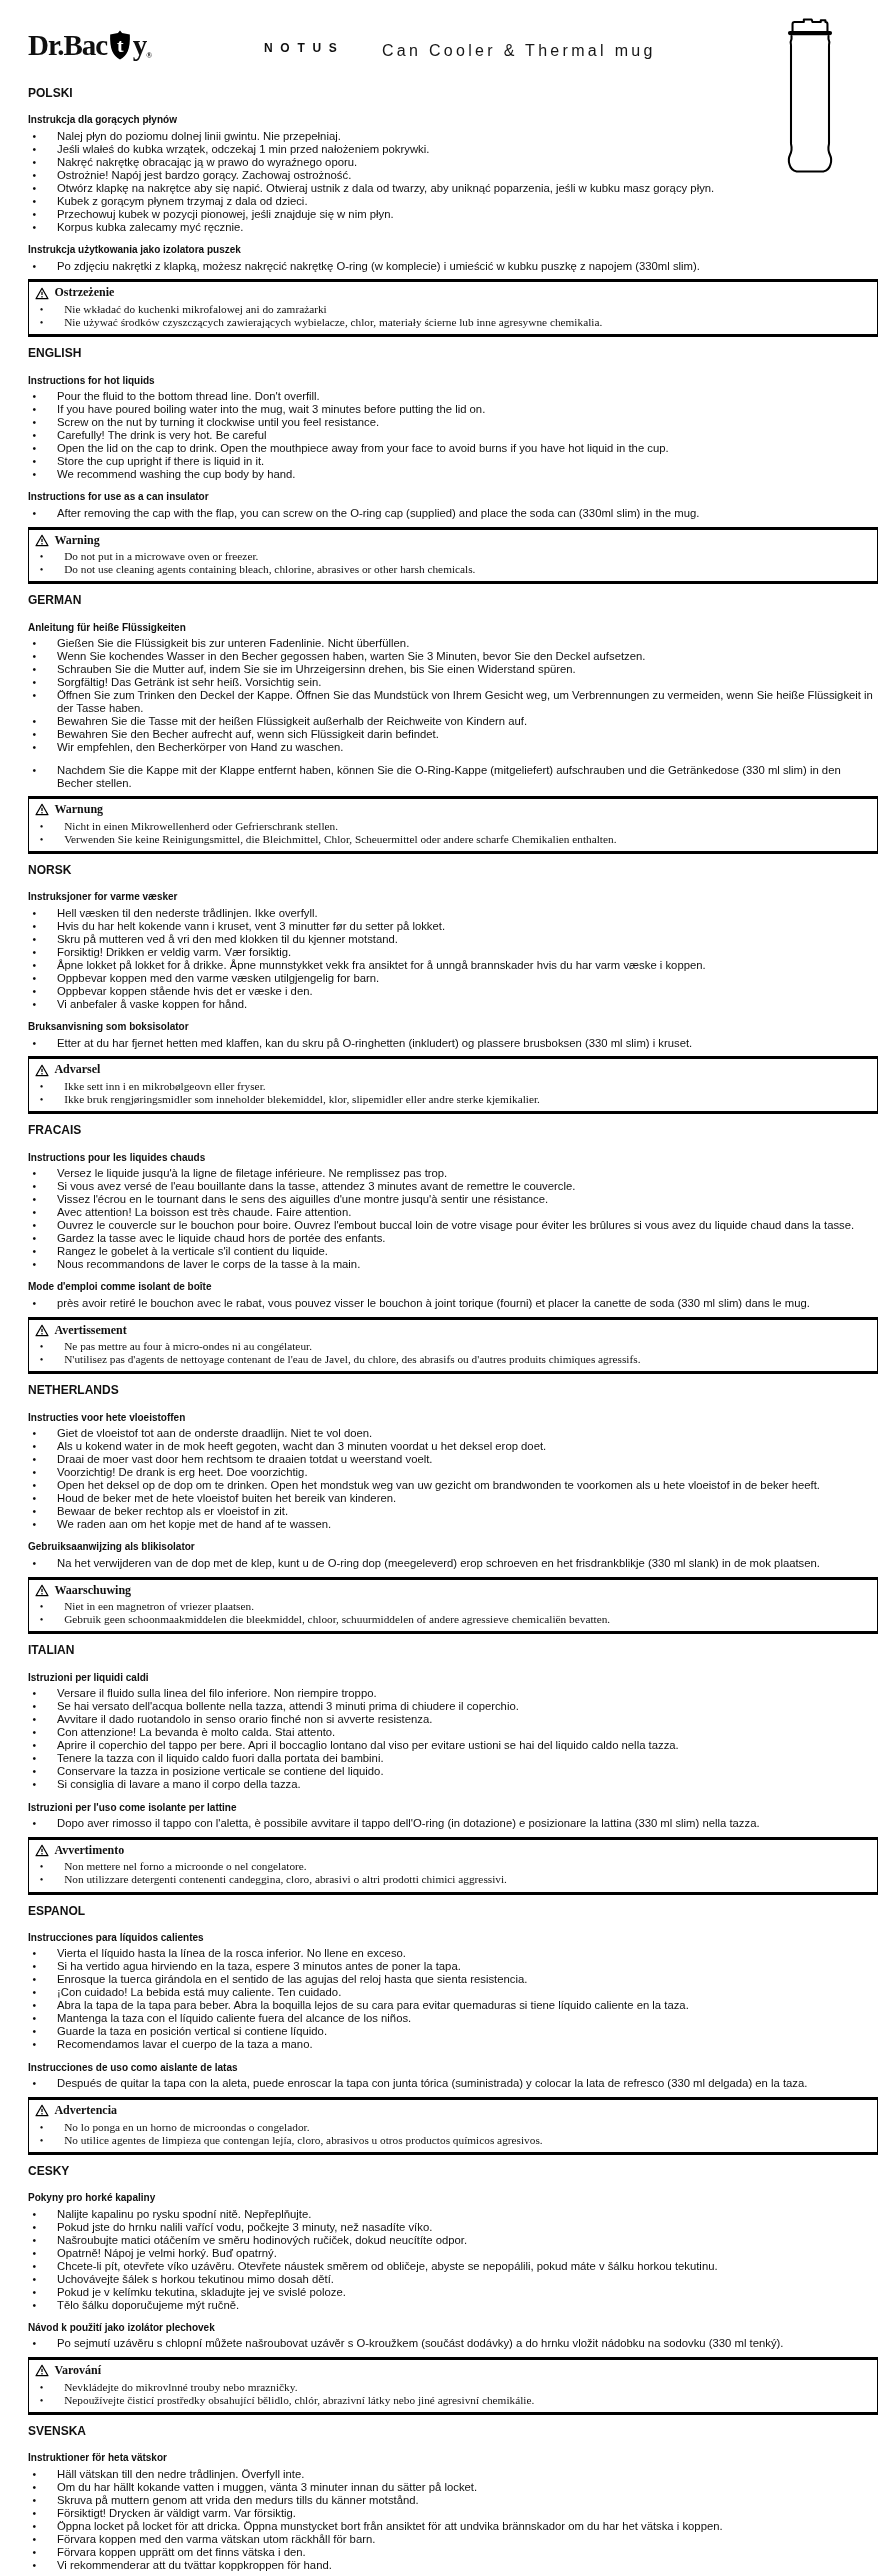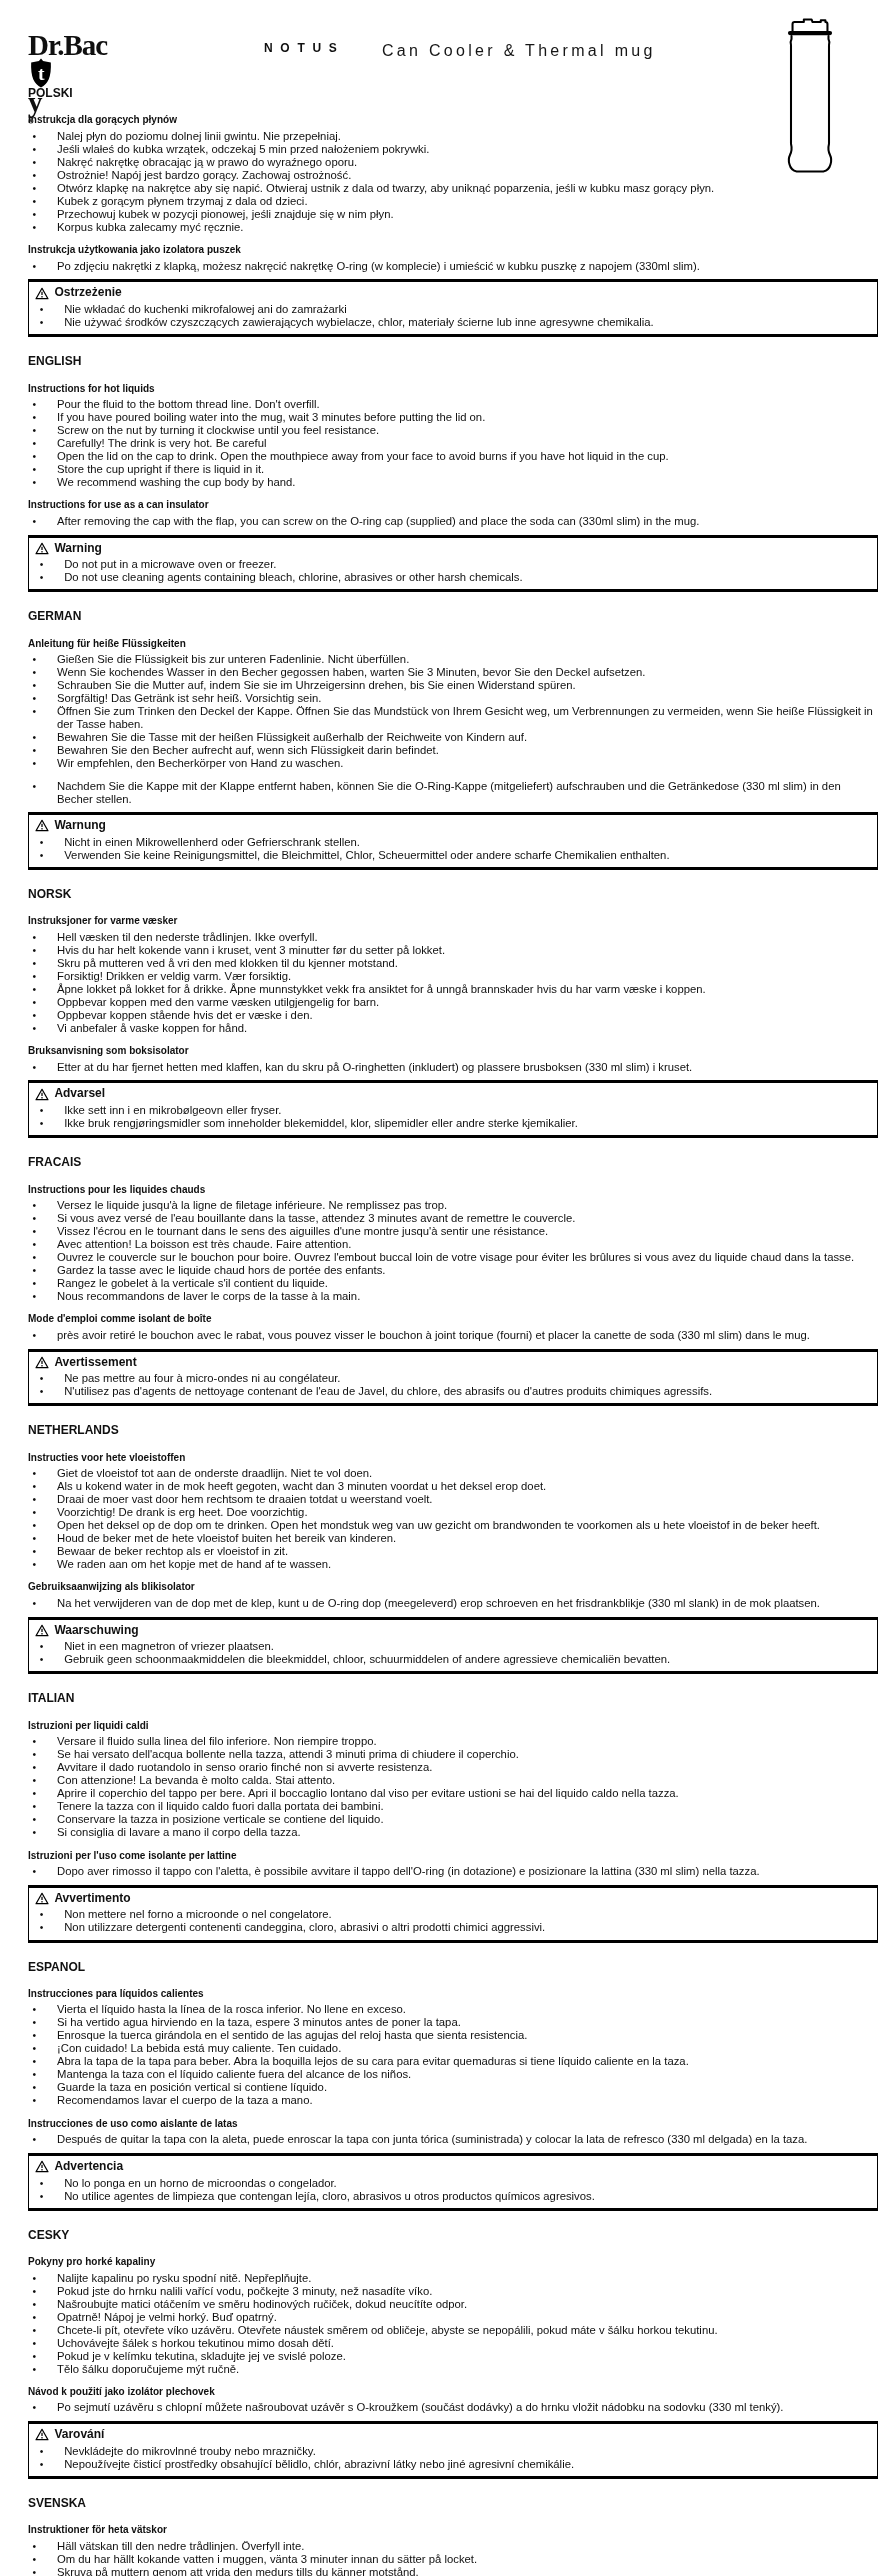--- a/index.html
+++ b/index.html
@@ -1,39 +1,39 @@
 <!DOCTYPE html>
 <html style="font-size:8.2px"><head>
 <meta charset="utf-8">
 <style>
   html,body{margin:0;padding:0;background:#fff;}
   body{width:896px;font-family:"Liberation Sans",sans-serif;color:#101010;}
   .page{position:relative;width:896px;height:2576px;background:#fff;overflow:hidden;}
 
   
   .header{position:absolute;left:0;top:0;width:896px;height:88px;}
-  .logo{position:absolute;left:28px;top:31px;display:flex;align-items:flex-start;
-        font-family:"Liberation Serif",serif;font-weight:bold;font-size:29px;line-height:29px;letter-spacing:-1px;flex-direction:column;}
+  .logo{position:absolute;left:28px;top:31px;display:flex;align-items:flex-end;
+        font-family:"Liberation Serif",serif;font-weight:bold;font-size:29px;line-height:29px;letter-spacing:-1px;}
   .logo .shield{width:24px;height:30px;margin:-2.1px 0.5px 0 1px;}
   .logo sup{font-size:7.7px;line-height:7.7px;margin-top:1px;letter-spacing:0;}
   .product-name{position:absolute;left:264px;top:41px;font-size:12px;font-weight:bold;letter-spacing:7.7px;}
   .product-subtitle{position:absolute;left:382px;top:42px;font-size:16px;font-weight:400;letter-spacing:3.3px;color:#161616;}
   .mug-art{position:absolute;left:772px;top:14.4px;}
 
   
   .content{position:absolute;left:28px;top:87px;width:850px;}
   .lang-section{margin:0 0 8.2px 0;}
   .lang-label{font-size:12px;line-height:12px;margin:0 0 14.4px 0;font-weight:700;}
   .sec-heading{font-size:10px;line-height:13.4px;font-weight:bold;margin:0 0 3.1px 0;}
   ul.instr{list-style:none;margin:0 0 9.3px 0;padding:0;}
   ul.instr li{position:relative;padding-left:29px;font-size:11.3px;line-height:13px;}
   ul.instr li::before{content:"\2022";position:absolute;left:4.6px;top:0;font-size:10.3px;}
   ul.instr.can-list{margin-bottom:6.7px;}
   .warning-box{border:1.5px solid #000;border-top-width:3.1px;border-bottom-width:3.1px;
-               padding:3.1px 6.2px 5.2px 6.2px;margin:0 0 18px 0;}
+               padding:3.1px 6.2px 5.2px 6.2px;margin:0 0 10px 0;font-family:Liberation Serif, serif;}
   .warn-head{display:flex;align-items:center;gap:5.2px;margin:1px 0 3.1px 0;}
   .warn-head .w-title{font-size:12px;font-weight:bold;line-height:13.4px;}
   .warning-box ul.instr{margin:0;}
 </style>
 </head>
 <body>
 
 <div class="page">
 
   <div class="header">
@@ -60,21 +60,21 @@
       </g>
     </svg>
   </div>
 
   <main class="content">
       <section class="lang-section">
       <div class="lang-label">POLSKI</div>
       <h2 class="sec-heading">Instrukcja dla gorących płynów</h2>
       <ul class="instr hot-list">
           <li>Nalej płyn do poziomu dolnej linii gwintu. Nie przepełniaj.</li>
-          <li>Jeśli wlałeś do kubka wrzątek, odczekaj 5 min przed nałożeniem pokrywki.</li>
+          <li>Jeśli wlałeś do kubka wrzątek, odczekaj 1 min przed nałożeniem pokrywki.</li>
           <li>Nakręć nakrętkę obracając ją w prawo do wyraźnego oporu.</li>
           <li>Ostrożnie! Napój jest bardzo gorący. Zachowaj ostrożność.</li>
           <li>Otwórz klapkę na nakrętce aby się napić. Otwieraj ustnik z dala od twarzy, aby uniknąć poparzenia, jeśli w kubku masz gorący płyn.</li>
           <li>Kubek z gorącym płynem trzymaj z dala od dzieci.</li>
           <li>Przechowuj kubek w pozycji pionowej, jeśli znajduje się w nim płyn.</li>
           <li>Korpus kubka zalecamy myć ręcznie.</li>
         </ul>
       <h2 class="sec-heading">Instrukcja użytkowania jako izolatora puszek</h2>
       <ul class="instr can-list">
           <li>Po zdjęciu nakrętki z klapką, możesz nakręcić nakrętkę O-ring (w komplecie) i umieścić w kubku puszkę z napojem  (330ml slim).</li>

